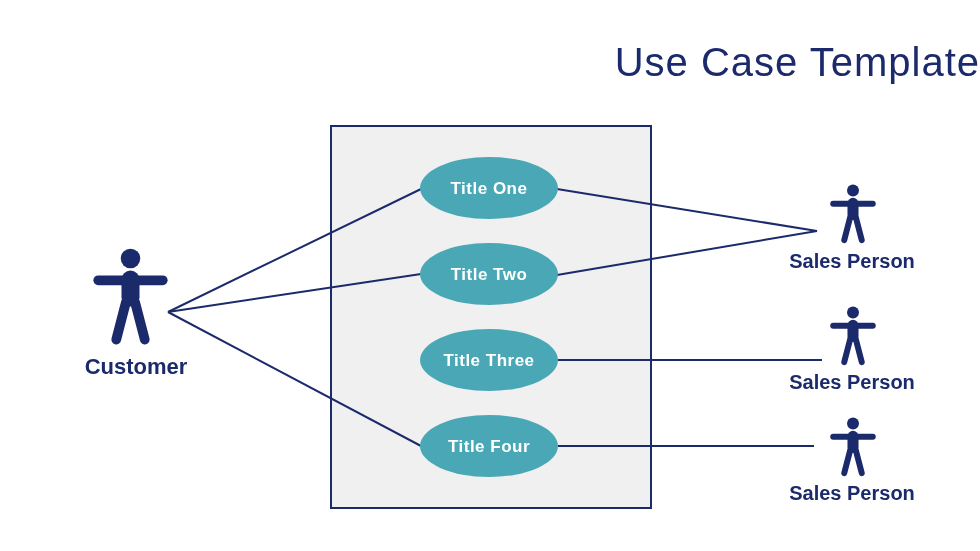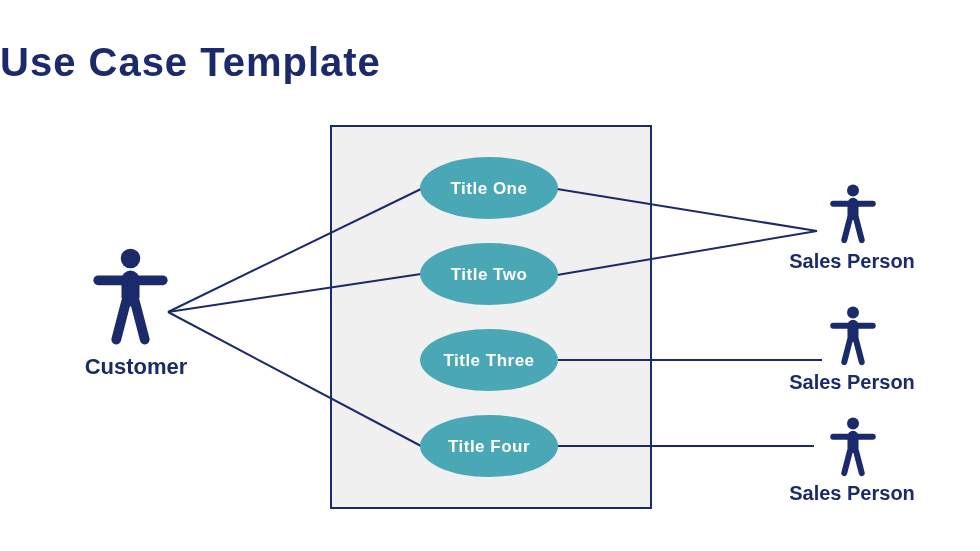--- a/index.html
+++ b/index.html
@@ -17,23 +17,23 @@
     height: 551px;
     background: var(--background, #ffffff);
     overflow: hidden;
     font-family: "Liberation Sans", sans-serif;
   }
   .page-title {
     position: absolute;
     top: 40px;
     left: 0;
     width: 100%;
-    text-align: left;
+    text-align: right;
     font-size: 40px;
-    font-weight: bold;
+    font-weight: normal;
     letter-spacing: 1px;
     color: var(--navy, #1b2a6b);
   }
   svg.layer {
     position: absolute;
     inset: 0;
     width: 980px;
     height: 551px;
   }
   .boundary {

